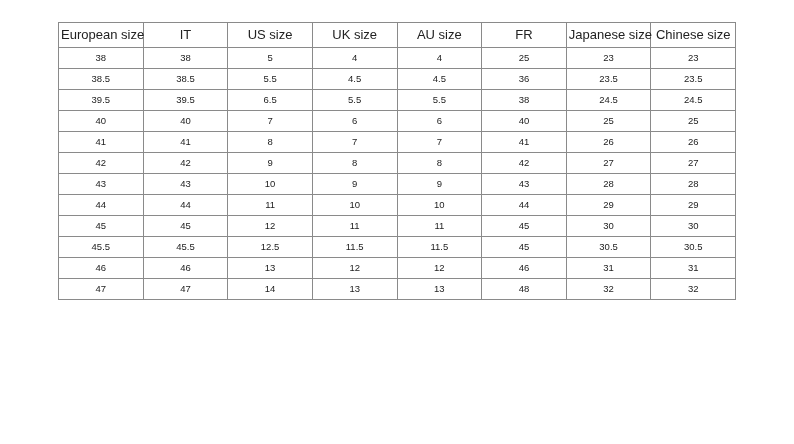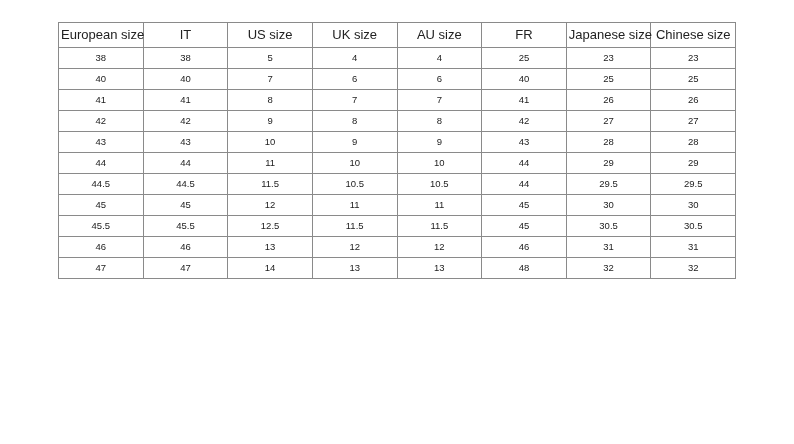--- a/index.html
+++ b/index.html
@@ -73,20 +73,40 @@
             <td>38</td>
             <td>38</td>
             <td>5</td>
             <td>4</td>
             <td>4</td>
             <td>25</td>
             <td>23</td>
             <td>23</td>
           </tr>
           <tr>
+            <td>38.5</td>
+            <td>38.5</td>
+            <td>5.5</td>
+            <td>4.5</td>
+            <td>4.5</td>
+            <td>36</td>
+            <td>23.5</td>
+            <td>23.5</td>
+          </tr>
+          <tr>
+            <td>39.5</td>
+            <td>39.5</td>
+            <td>6.5</td>
+            <td>5.5</td>
+            <td>5.5</td>
+            <td>38</td>
+            <td>24.5</td>
+            <td>24.5</td>
+          </tr>
+          <tr>
             <td>40</td>
             <td>40</td>
             <td>7</td>
             <td>6</td>
             <td>6</td>
             <td>40</td>
             <td>25</td>
             <td>25</td>
           </tr>
           <tr>
@@ -123,30 +143,20 @@
             <td>44</td>
             <td>44</td>
             <td>11</td>
             <td>10</td>
             <td>10</td>
             <td>44</td>
             <td>29</td>
             <td>29</td>
           </tr>
           <tr>
-            <td>44.5</td>
-            <td>44.5</td>
-            <td>11.5</td>
-            <td>10.5</td>
-            <td>10.5</td>
-            <td>44</td>
-            <td>29.5</td>
-            <td>29.5</td>
-          </tr>
-          <tr>
             <td>45</td>
             <td>45</td>
             <td>12</td>
             <td>11</td>
             <td>11</td>
             <td>45</td>
             <td>30</td>
             <td>30</td>
           </tr>
           <tr>

